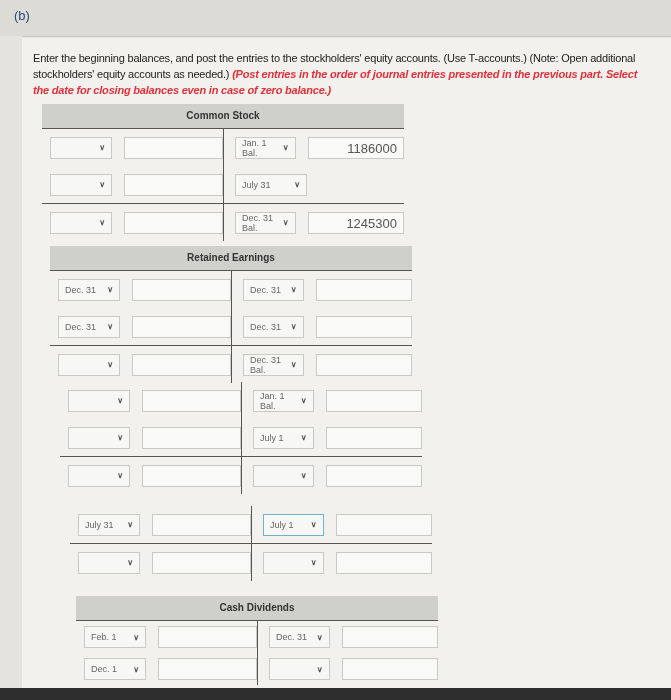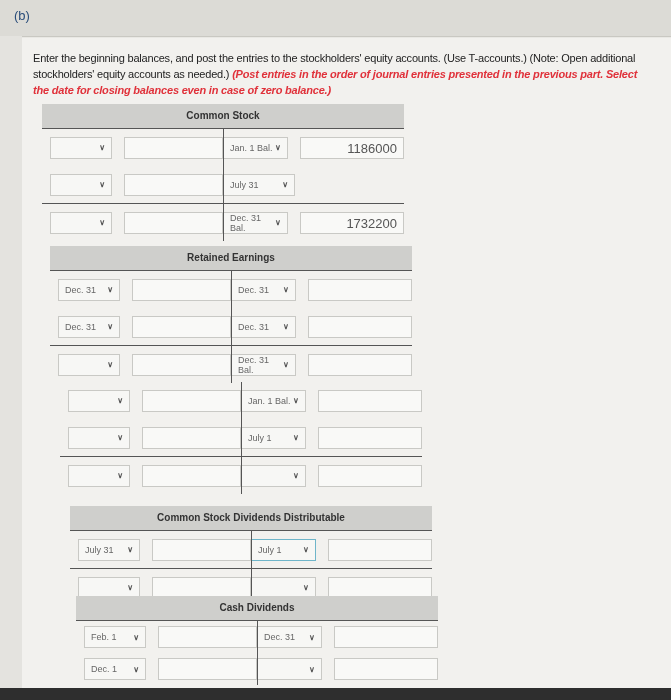--- a/index.html
+++ b/index.html
@@ -36,21 +36,21 @@
     text-align: center; font-size: 10px; font-weight: bold; line-height: 24px;
     border-bottom: 1px solid #555;
     color: #333;
   }
   .ta-body { position: relative; }
   .ta-row {
     display: flex; height: 37px; align-items: center;
   }
   .ta-row.total { border-top: 1px solid #555; }
   .ta-side { width: 50%; display: flex; align-items: center; gap: 12px; padding-left: 8px; box-sizing: border-box; }
-  .ta-side.right { padding-left: 0; }
+  .ta-side.right { padding-left: 12px; }
   .ta-divider {
     position: absolute; left: 50%; top: 0; bottom: 0; width: 1px; background: #555;
   }
   .sel {
     width: 72px; height: 22px; border: 1px solid #c9c9c5; background: #f7f7f5;
     display: flex; align-items: center; justify-content: space-between;
     padding: 0 6px; box-sizing: border-box; font-size: 9px; color: #666;
   }
   .sel.focused { border-color: #6fb5c9; }
   .chev { font-size: 8px; color: #555; font-weight: bold; }
@@ -122,21 +122,21 @@
             <span></span>
             <span class="chev">∨</span>
           </div>
         <div class="inp"></div>
       </div>
       <div class="ta-side right">
         <div class="sel">
             <span>Dec. 31 Bal.</span>
             <span class="chev">∨</span>
           </div>
-        <div class="inp">1732200</div>
+        <div class="inp">1245300</div>
       </div>
     </div>
   </div>
 </div>
 
 <div class="taccount" style="top:246px;left:50px;">
   <div class="ta-title">Retained Earnings</div>
   <div class="ta-body">
     <div class="ta-divider"></div>
     <div class="ta-row">
@@ -238,21 +238,20 @@
             <span></span>
             <span class="chev">∨</span>
           </div>
         <div class="inp"></div>
       </div>
     </div>
   </div>
 </div>
 
 <div class="taccount" style="top:506px;left:70px;">
-  <div class="ta-title">Common Stock Dividends Distributable</div>
   <div class="ta-body">
     <div class="ta-divider"></div>
     <div class="ta-row">
       <div class="ta-side">
         <div class="sel">
             <span>July 31</span>
             <span class="chev">∨</span>
           </div>
         <div class="inp"></div>
       </div>

